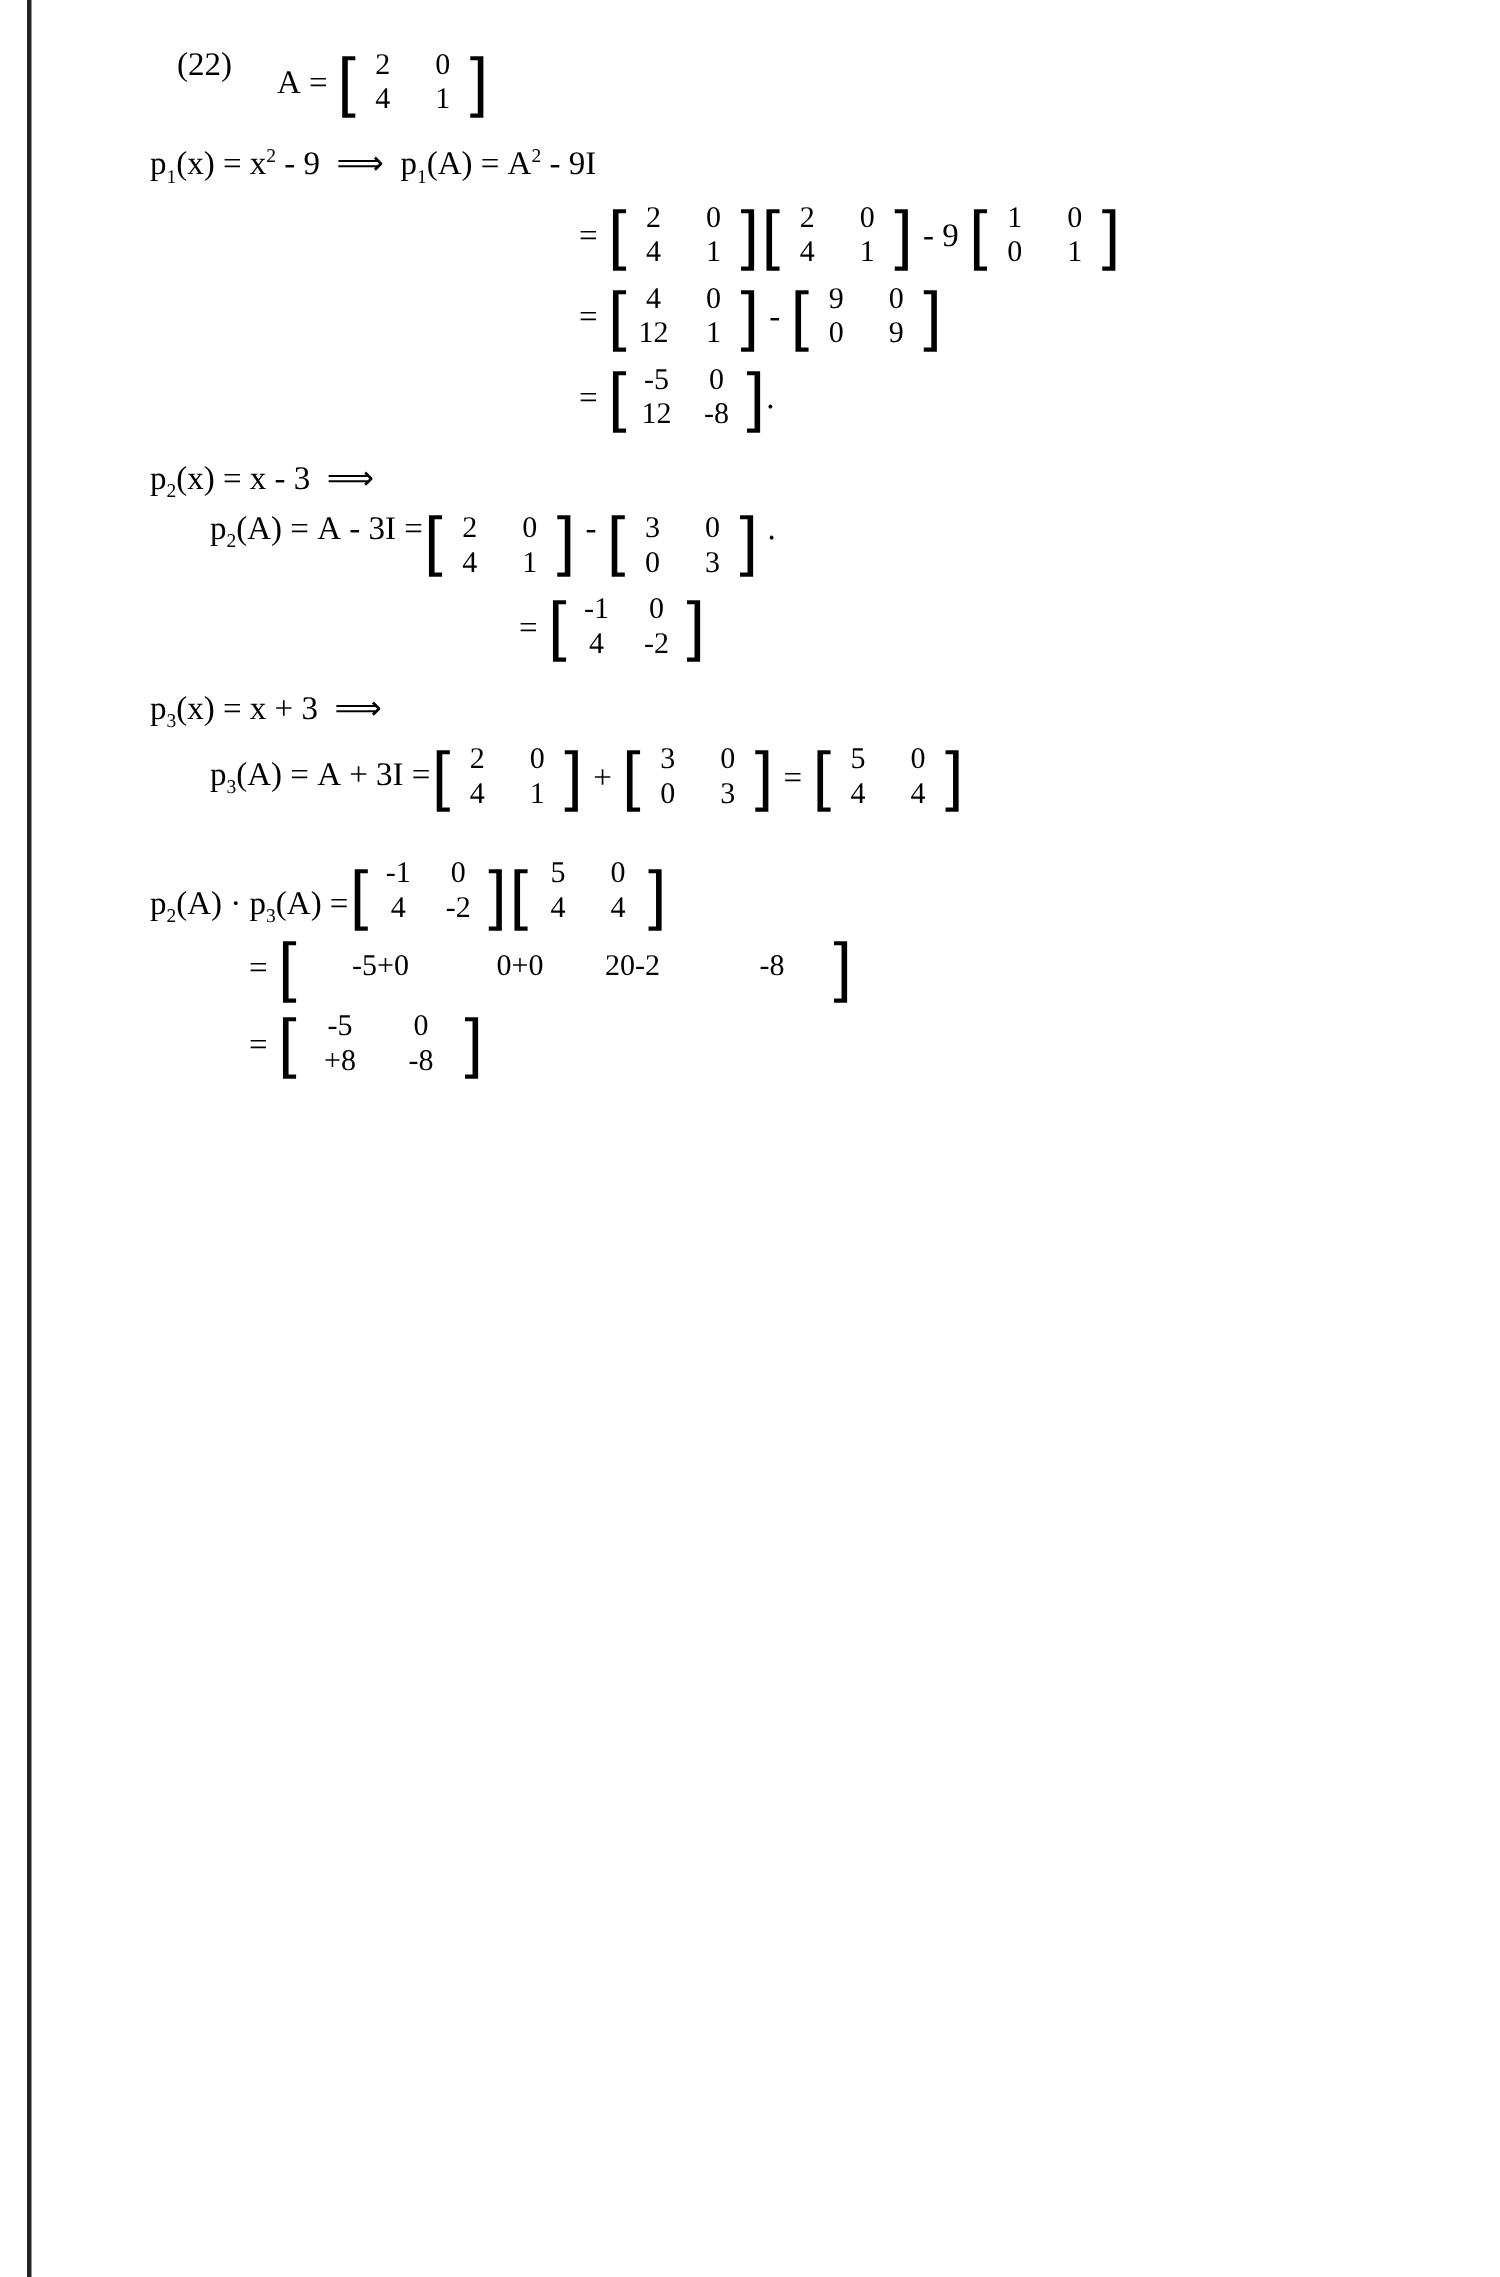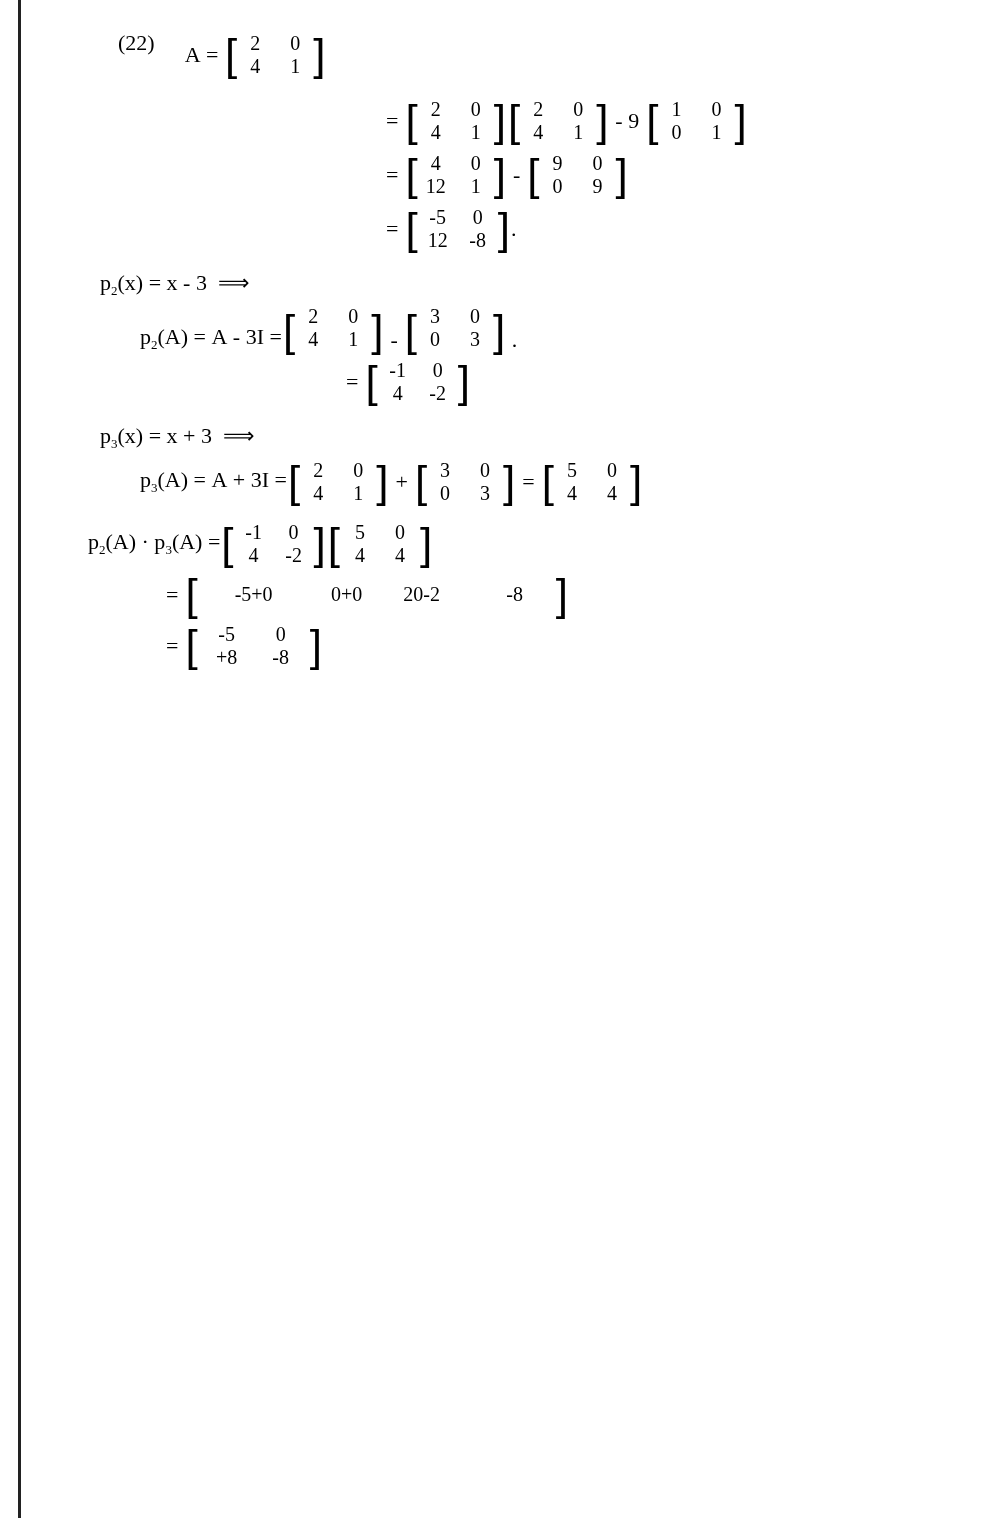--- a/index.html
+++ b/index.html
@@ -83,20 +83,23 @@
         </div>
         <div class="matrix-row">
           <span class="matrix-cell">4</span>
           <span class="matrix-cell">1</span>
         </div>
       </div>
       <span class="right-bracket">]</span>
     </div>
   </div>
 
+  <div style="margin-left:40px; margin-bottom:6px; display:flex; align-items:center; flex-wrap:wrap;">
+    <span class="math-text">p<sub style="font-size:13px;">1</sub>(x)&nbsp;=&nbsp;x<sup style="font-size:13px;">2</sup>&nbsp;-&nbsp;9&nbsp;&nbsp;⟹&nbsp;&nbsp;p<sub style="font-size:13px;">1</sub>(A)&nbsp;=&nbsp;A<sup style="font-size:13px;">2</sup>&nbsp;-&nbsp;9I</span>
+  </div>
 
   <div style="margin-left:320px; margin-bottom:4px; display:flex; align-items:center; flex-wrap:wrap;">
     <span class="op">=</span>
     <span class="left-bracket">[</span>
     <div style="display:flex; flex-direction:column; padding:2px 6px;">
       <div class="matrix-row">
           <span class="matrix-cell">2</span>
           <span class="matrix-cell">0</span>
         </div>
       <div class="matrix-row">
@@ -175,21 +178,21 @@
         </div>
     </div>
     <span class="right-bracket">]</span>
     <span class="math-text">.</span>
   </div>
 
   <div style="margin-left:40px; margin-bottom:4px; display:flex; ">
     <span class="math-text">p<sub style="font-size:13px;">2</sub>(x)&nbsp;=&nbsp;x&nbsp;-&nbsp;3&nbsp;&nbsp;⟹</span>
   </div>
 
-  <div style="margin-left:80px; margin-bottom:4px; display:flex; align-items:flex-end; flex-wrap:wrap;">
+  <div style="margin-left:80px; margin-bottom:4px; display:flex; align-items:flex-start; flex-wrap:wrap;">
     <span class="math-text">p<sub style="font-size:13px;">2</sub>(A)&nbsp;=&nbsp;A&nbsp;-&nbsp;3I&nbsp;=</span>
     <span class="left-bracket">[</span>
     <div style="display:flex; flex-direction:column; padding:2px 6px;">
       <div class="matrix-row">
           <span class="matrix-cell">2</span>
           <span class="matrix-cell">0</span>
         </div>
       <div class="matrix-row">
           <span class="matrix-cell">4</span>
           <span class="matrix-cell">1</span>
@@ -225,21 +228,21 @@
           <span class="matrix-cell">-2</span>
         </div>
     </div>
     <span class="right-bracket">]</span>
   </div>
 
   <div style="margin-left:40px; margin-bottom:4px; display:flex; align-items:center;">
     <span class="math-text">p<sub style="font-size:13px;">3</sub>(x)&nbsp;=&nbsp;x&nbsp;+&nbsp;3&nbsp;&nbsp;⟹</span>
   </div>
 
-  <div style="margin-left:80px; margin-bottom:12px; display:flex; align-items:center; flex-wrap:wrap;">
+  <div style="margin-left:80px; margin-bottom:26px; display:flex; align-items:center; flex-wrap:wrap;">
     <span class="math-text">p<sub style="font-size:13px;">3</sub>(A)&nbsp;=&nbsp;A&nbsp;+&nbsp;3I&nbsp;=</span>
     <span class="left-bracket">[</span>
     <div style="display:flex; flex-direction:column; padding:2px 6px;">
       <div class="matrix-row">
           <span class="matrix-cell">2</span>
           <span class="matrix-cell">0</span>
         </div>
       <div class="matrix-row">
           <span class="matrix-cell">4</span>
           <span class="matrix-cell">1</span>
@@ -267,21 +270,21 @@
           <span class="matrix-cell">0</span>
         </div>
       <div class="matrix-row">
           <span class="matrix-cell">4</span>
           <span class="matrix-cell">4</span>
         </div>
     </div>
     <span class="right-bracket">]</span>
   </div>
 
-  <div style="margin-left:28px; margin-bottom:4px; display:flex; align-items:center; flex-wrap:wrap;">
+  <div style="margin-left:40px; margin-bottom:4px; display:flex; align-items:flex-end; flex-wrap:wrap;">
     <span class="math-text">p<sub style="font-size:13px;">2</sub>(A)&nbsp;·&nbsp;p<sub style="font-size:13px;">3</sub>(A)&nbsp;=</span>
     <span class="left-bracket">[</span>
     <div style="display:flex; flex-direction:column; padding:2px 8px;">
       <div class="matrix-row">
           <span class="matrix-cell">-1</span>
           <span class="matrix-cell">0</span>
         </div>
       <div class="matrix-row">
           <span class="matrix-cell">4</span>
           <span class="matrix-cell">-2</span>

